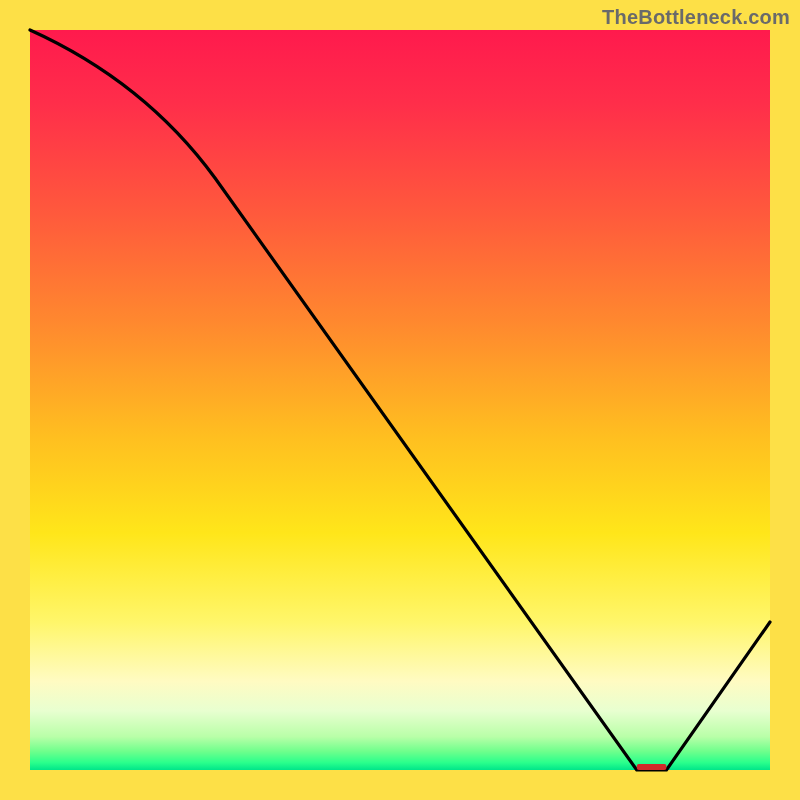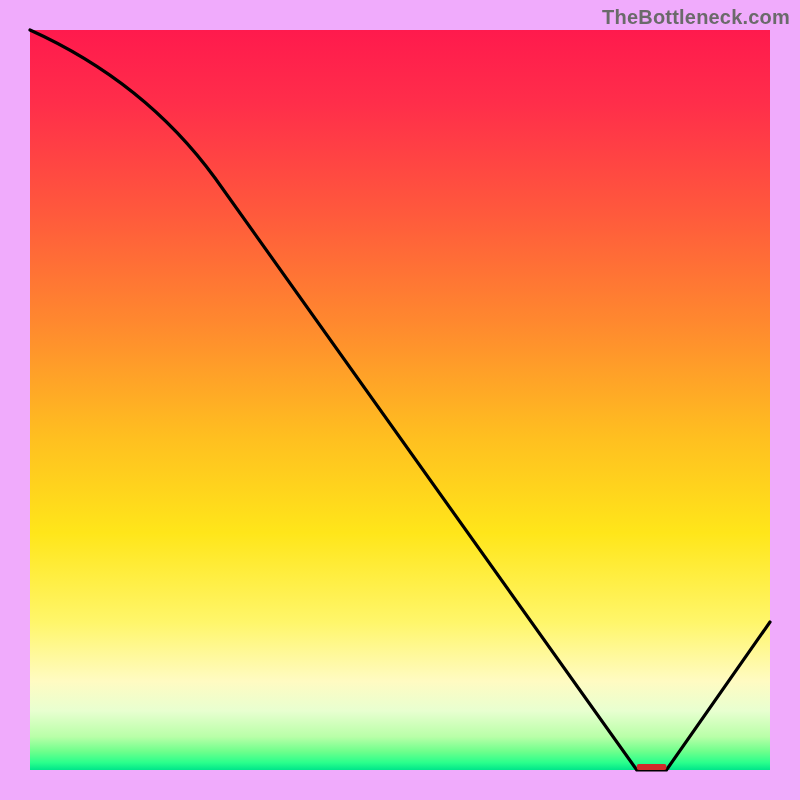--- a/index.html
+++ b/index.html
@@ -8,21 +8,21 @@
     width: 800px;
     height: 800px;
     background: #000000;
     font-family: Arial, Helvetica, sans-serif;
     overflow: hidden;
   }
   .stage {
     position: relative;
     width: 800px;
     height: 800px;
-    background: #f0abfc;
+    background: #fde047;
   }
   .watermark {
     position: absolute;
     top: 6px;
     right: 10px;
     color: #6a6a6a;
     font-size: 20px;
     font-weight: 600;
     letter-spacing: 0.2px;
     z-index: 10;

